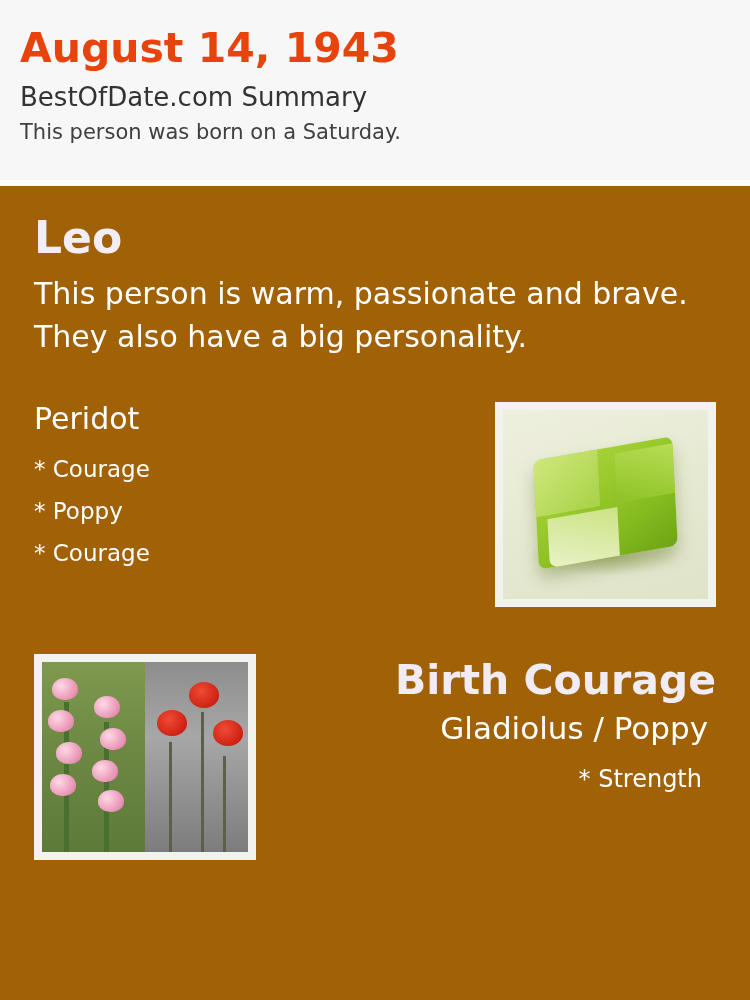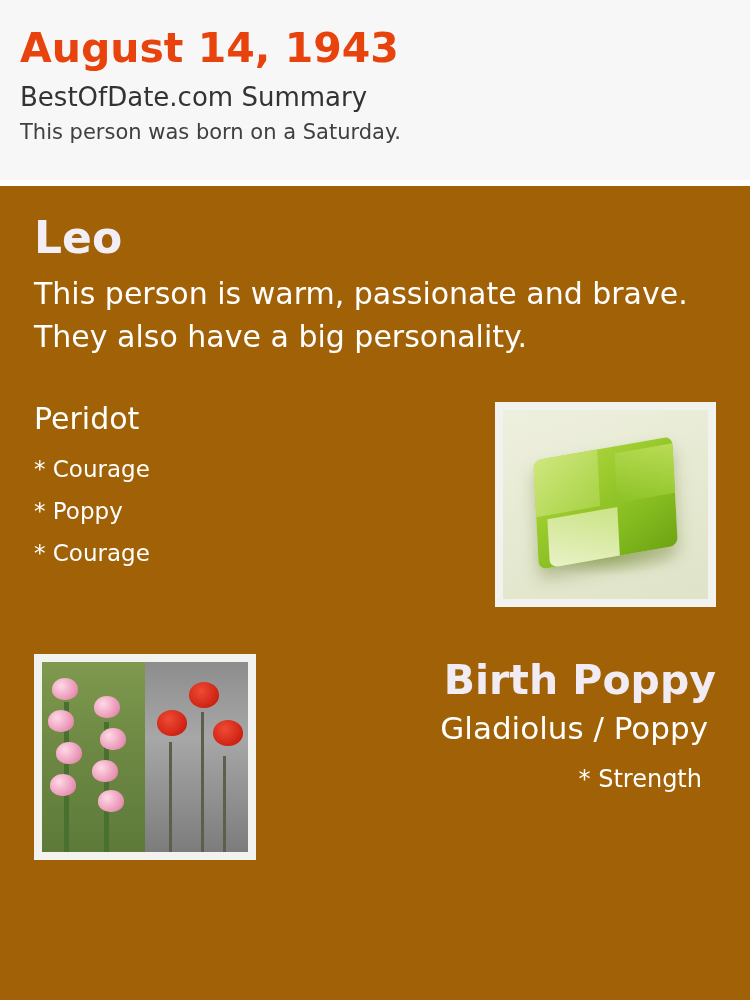--- a/index.html
+++ b/index.html
@@ -307,20 +307,20 @@
             <div class="poppy-stem" style="left:56px; height:140px;"></div>
             <div class="poppy-stem" style="left:78px; height:96px;"></div>
             <div class="poppy" style="left:12px; top:48px;"></div>
             <div class="poppy" style="left:44px; top:20px;"></div>
             <div class="poppy" style="left:68px; top:58px;"></div>
           </div>
         </div>
       </div>
 
       <div class="flower-text">
-        <div class="flower-title">Birth Poppy</div>
+        <div class="flower-title">Birth Courage</div>
         <div class="flower-name">Gladiolus / Poppy</div>
         <div class="flower-trait">* Strength</div>
       </div>
     </div>
 
   </div>
 </div>
 
 </body></html>

